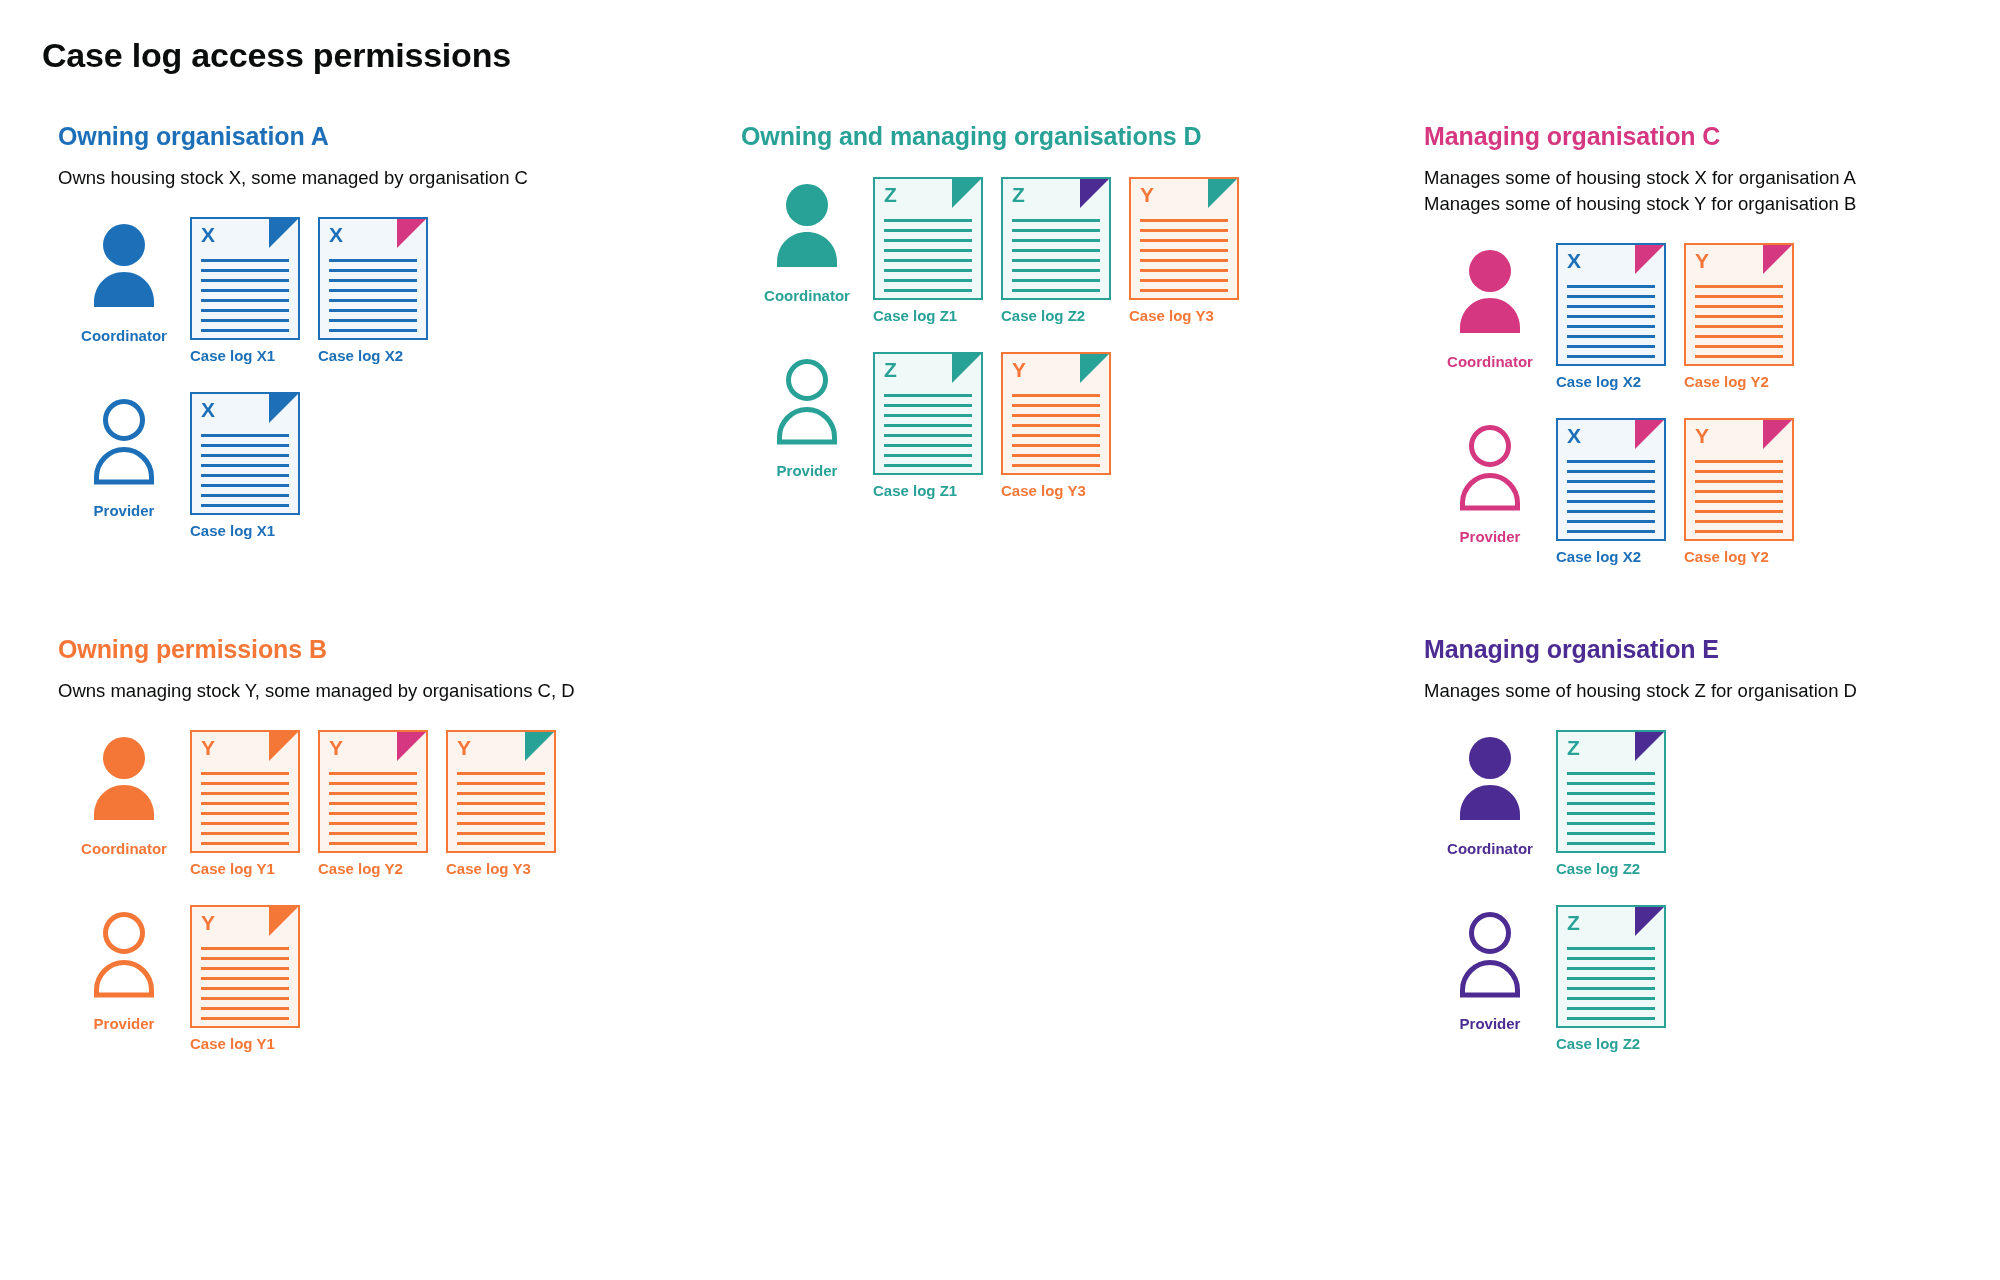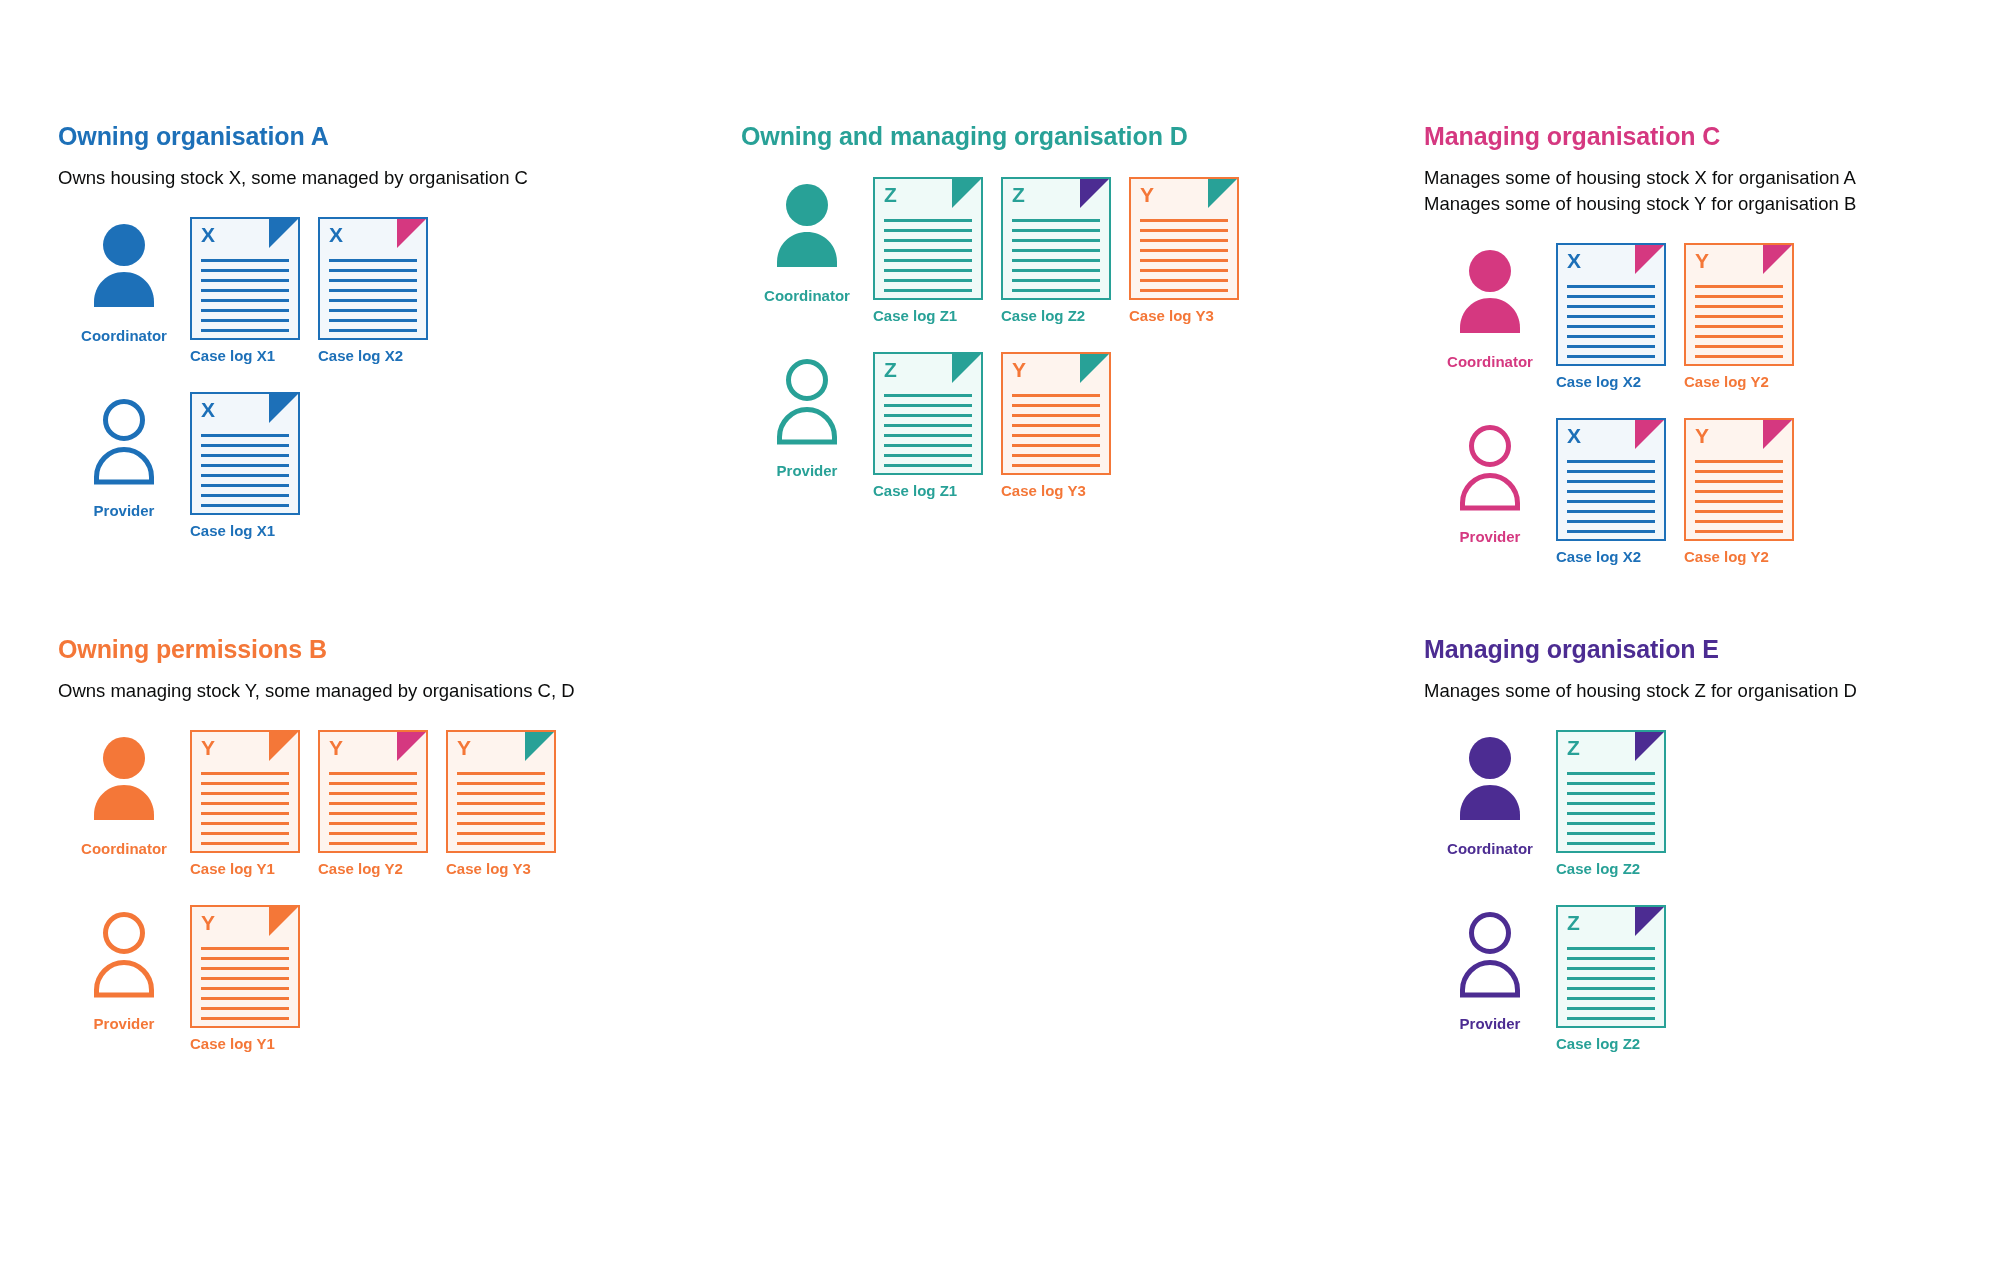--- a/index.html
+++ b/index.html
@@ -144,20 +144,21 @@
     margin-top: 7px;
     font-size: 15px;
     font-weight: bold;
     white-space: nowrap;
   }
 </style>
 </head>
 <body>
 
 <div class="page">
+  <div class="page-title">Case log access permissions</div>
   <div class="grid">
     <div class="row">
       <div class="col" id="slot-0">
           <div class="org-title" style="color: rgb(29, 112, 184);">Owning organisation A</div>
           <div class="org-desc">
             <div>Owns housing stock X, some managed by organisation C</div>
           </div>
           <div class="role-row">
             <div class="person-block">
               <div class="person-icon">
@@ -233,21 +234,21 @@
                   </div>
                   <div class="doc-corner" style="border-color: rgb(29, 112, 184) rgb(29, 112, 184) transparent transparent;"></div>
                   <div class="doc-fold" style="border-color: transparent transparent rgb(242, 247, 251);"></div>
                 </div>
                 <div class="doc-caption" style="color: rgb(29, 112, 184);">Case log X1</div>
               </div>
             </div>
           </div>
         </div>
       <div class="col" id="slot-1">
-          <div class="org-title" style="color: rgb(40, 161, 151);">Owning and managing organisation D</div>
+          <div class="org-title" style="color: rgb(40, 161, 151);">Owning and managing organisations D</div>
           <div class="org-desc">
           </div>
           <div class="role-row">
             <div class="person-block">
               <div class="person-icon">
                 <svg width="76" height="100" viewBox="0 0 76 100" aria-hidden="true">
                   <circle cx="38" cy="24" r="21" fill="#28a197"></circle>
                   <path d="M38 51c-17 0-30 13-30 30v5h60v-5c0-17-13-30-30-30z" fill="#28a197"></path>
                 </svg>
               </div>

